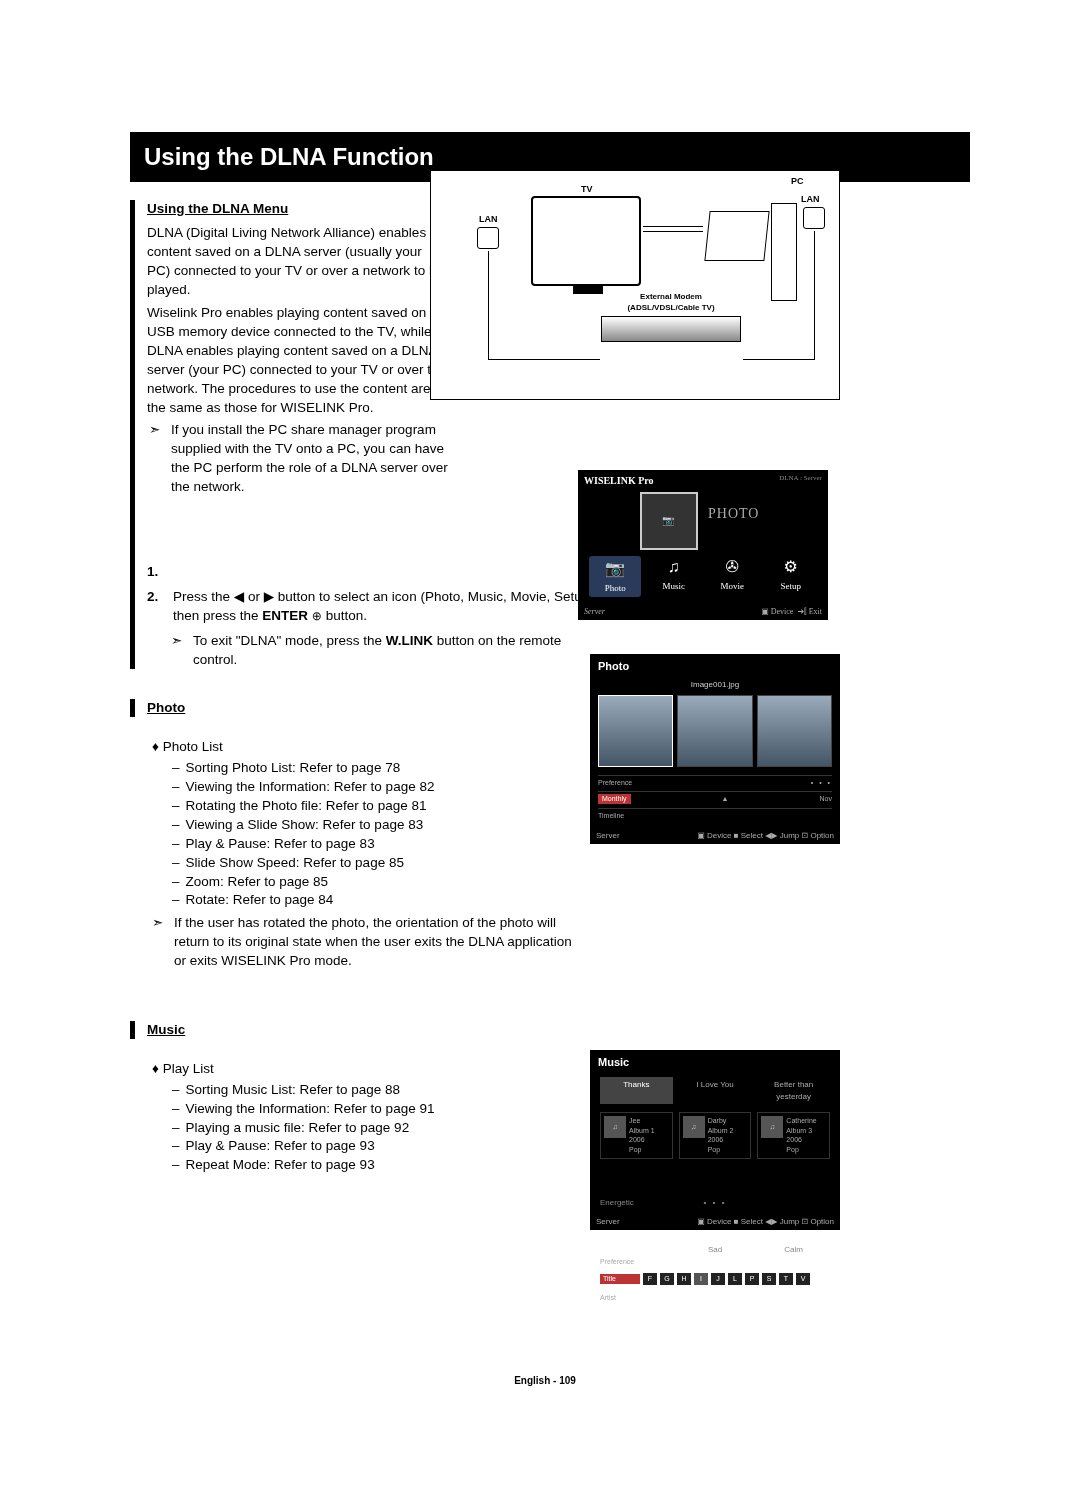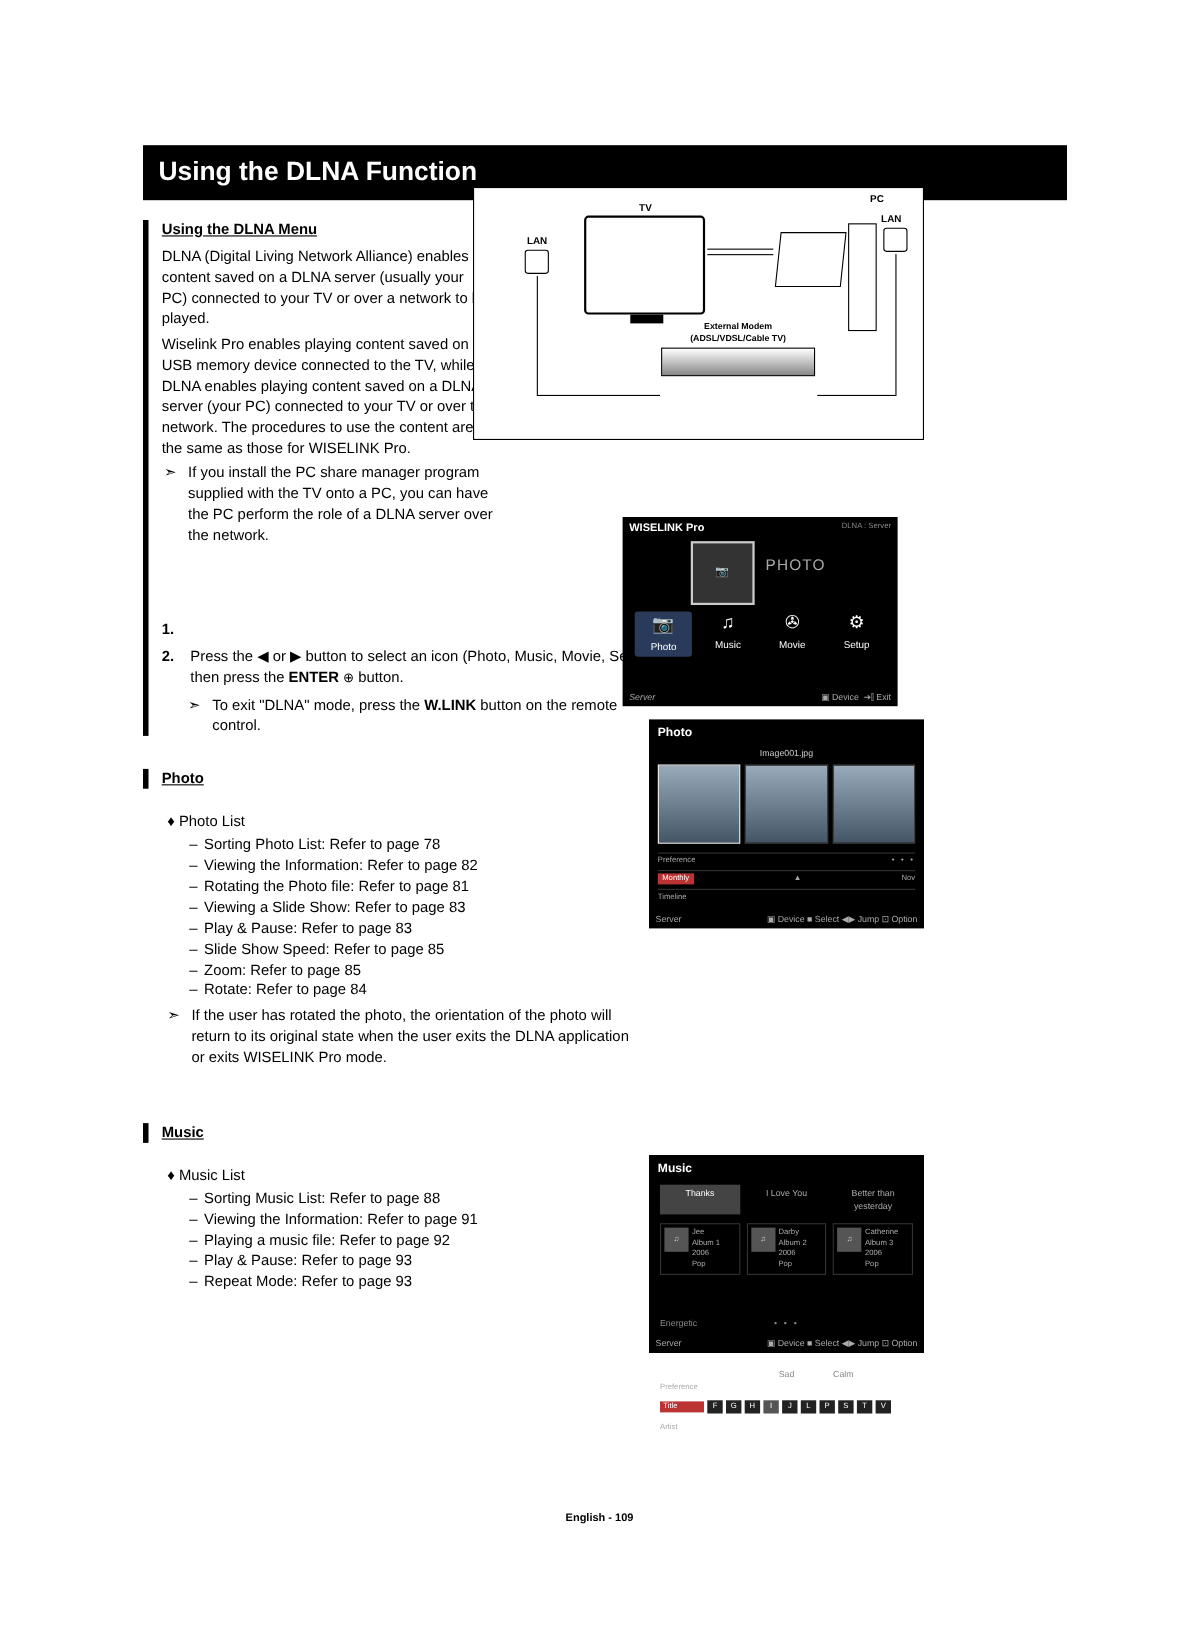--- a/index.html
+++ b/index.html
@@ -99,21 +99,21 @@
   .bullets-block { margin-top: 28px; }
   .bullet-head { margin-left: 6px; font-size:13.5px; margin-bottom:2px;}
   .sub-bullet { margin-left: 26px; font-size:13.5px; display:flex; gap:6px;}
   .bullet-note { display:flex; gap:6px; margin-left:6px; font-size:13.5px; max-width:430px; margin-top:4px;}
 
   
   .shot {
     position: absolute; background:#000; color:#fff; font-size:10px;
     width: 250px;
   }
-  .shot1 { left: 566px; top: 470px; height: 172px; }
+  .shot1 { left: 578px; top: 470px; height: 150px; font-family: Liberation Serif, serif; }
   .shot1 .hdr { padding:4px 6px; font-weight:bold; font-size:10px; display:flex; justify-content:space-between;}
   .shot1 .big { position:absolute; left:62px; top:22px; width:58px; height:58px; border:2px solid #ccc; background:#333; display:flex; align-items:center; justify-content:center;}
   .shot1 .big-label{ position:absolute; left:130px; top:34px; font-size:14px; letter-spacing:1px; color:#aaa;}
   .shot1 .row{ position:absolute; left:0; top:86px; width:100%; display:flex; justify-content:space-around; padding:0 8px;}
   .shot1 .itm{ text-align:center; font-size:9px; width:52px;}
   .shot1 .itm .ic{ width:22px; height:22px; margin:0 auto 2px; display:flex; align-items:center; justify-content:center; font-size:16px;}
   .shot1 .itm.sel{ background:#2a3a5a; border-radius:3px; padding:2px 0;}
   .shot1 .ftr{ position:absolute; bottom:0; left:0; right:0; display:flex; justify-content:space-between; padding:3px 6px; font-size:8px; color:#aaa; font-style:italic;}
   .shot1 .ftr .r{font-style:normal;}
 
@@ -235,21 +235,21 @@
       <span class="note-arrow">➣</span>
       <span>If the user has rotated the photo, the orientation of the photo will return to its original state when the user exits the DLNA application or exits WISELINK Pro mode.</span>
     </div>
   </div>
 
   <div class="vbar-section" style="margin-top:50px;">
     <div class="vbar" style="height:18px;"></div>
     <div class="sub-head">Music</div>
   </div>
   <div class="bullets-block" style="margin-top:4px; margin-left:16px;">
-    <div class="bullet-head">♦ <span>Music List</span></div>
+    <div class="bullet-head">♦ <span>Play List</span></div>
     <div class="sub-bullet">
         <span>–</span>
         <span>Sorting Music List: Refer to page 88</span>
       </div>
     <div class="sub-bullet">
         <span>–</span>
         <span>Viewing the Information: Refer to page 91</span>
       </div>
     <div class="sub-bullet">
         <span>–</span>
@@ -357,21 +357,21 @@
     </div>
   </div>
   <div class="mood">
     <span>Energetic</span>
     <span style="text-align:center;letter-spacing:2px;">• • •</span>
     <span></span>
   </div>
   <div class="mood">
     <span></span>
     <span style="text-align:center;">Sad</span>
-    <span style="text-align:left;">Calm</span>
+    <span style="text-align:center;">Calm</span>
   </div>
   <div style="padding:2px 10px; font-size:7px; color:#aaa;">Preference</div>
   <div class="ltr">
     <span class="lab" style="background:#b33;color:#fff;padding:0 3px;">Title</span>
     <span class="cell">F</span>
     <span class="cell">G</span>
     <span class="cell">H</span>
     <span class="cell sel">I</span>
     <span class="cell">J</span>
     <span class="cell">L</span>

